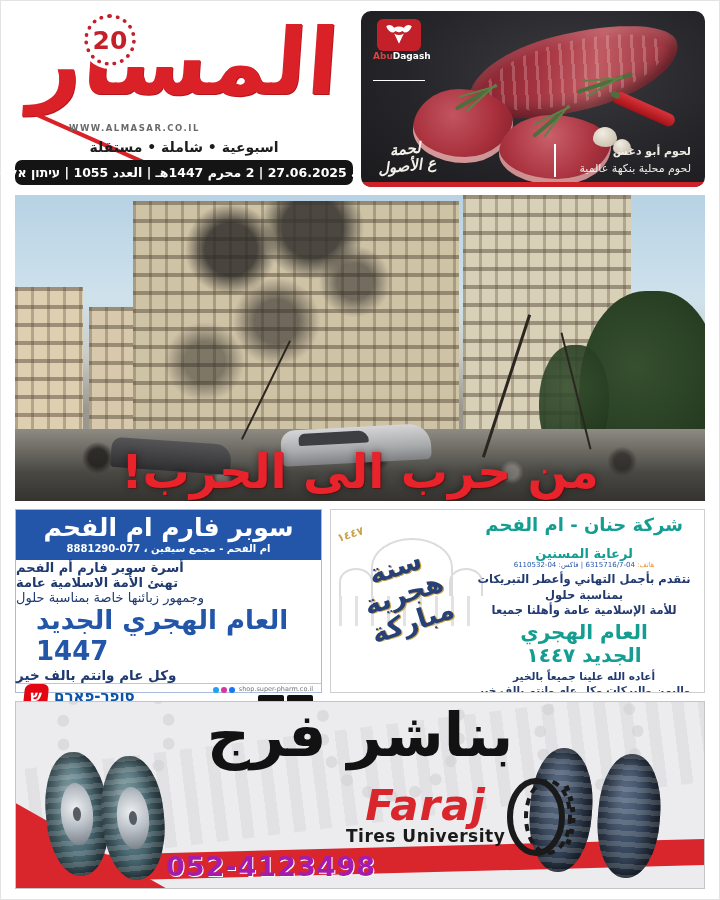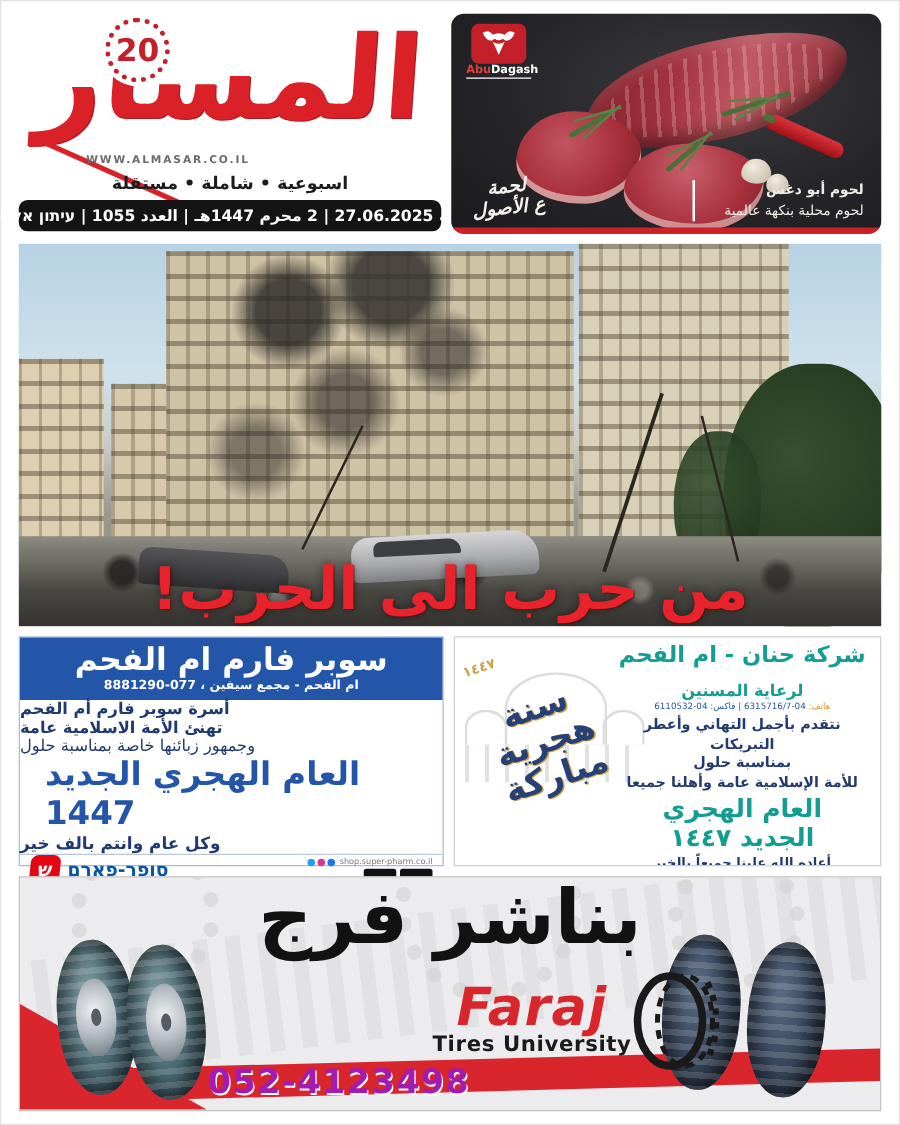--- a/index.html
+++ b/index.html
@@ -22,21 +22,21 @@
   .tagline { position:absolute; right:0; left:0; top:128px; text-align:center; font-size:14px; font-weight:bold; color:#1c1c1c; direction:rtl; }
   .datebar { position:absolute; bottom:2px; right:0; left:0; height:25px; background:#141414; border-radius:7px;
              color:#fff; display:flex; align-items:center; justify-content:center; font-size:12.5px; font-weight:bold; direction:rtl; white-space:nowrap; }
 
   
   .meat-ad { position:relative; flex:1; border-radius:10px; overflow:hidden;
              background:radial-gradient(ellipse at 60% 35%, #3a3a3f 0%, #26262a 55%, #1a1a1d 100%); }
   .meat-ad::after { content:""; position:absolute; left:0; right:0; bottom:0; height:5px; background:#cc2127; }
   .abu-logo { position:absolute; left:12px; top:8px; width:52px; text-align:center; }
   .abu-logo .bull { width:44px; height:32px; background:#c4202a; border-radius:6px; display:flex; align-items:center; justify-content:center; margin:0 auto; }
-  .abu-logo .name { font-size:9px; font-weight:bold; direction:ltr; border-bottom:1px solid #fff; padding-bottom:1px; }
+  .abu-logo .name { font-size:9px; font-weight:bold; direction:ltr; border-bottom:1px solid #fff; padding-bottom:19px; }
   .abu-logo .name .a { color:#e0403f; } .abu-logo .name .d { color:#fff; }
   .meat-piece { position:absolute; border-radius:46% 54% 48% 52% / 55% 45% 55% 45%; }
   .cut-big { left:105px; top:22px; width:215px; height:78px; transform:rotate(-14deg);
              background:linear-gradient(115deg,#7e1f2b 0%,#a43340 35%,#c05a62 60%,#8d2733 100%);
              background-blend-mode:normal; box-shadow:inset 0 -8px 14px rgba(0,0,0,.4), inset 0 6px 10px rgba(255,255,255,.12); }
   .cut-big::before { content:""; position:absolute; inset:8px 14px; border-radius:inherit;
              background:repeating-linear-gradient(100deg, rgba(255,235,230,.22) 0 3px, transparent 3px 12px); }
   .steak1 { left:52px; top:78px; width:100px; height:74px; background:radial-gradient(circle at 40% 35%,#c25560 0%,#a8303c 55%,#7c1d28 100%);
             box-shadow:inset 0 -6px 0 rgba(245,238,230,.55); }
   .steak2 { left:138px; top:104px; width:112px; height:70px; background:radial-gradient(circle at 45% 30%,#c9606b 0%,#ab3440 55%,#7e1e29 100%);
@@ -96,21 +96,21 @@
   .b2 { left:560px; bottom:50px; width:2px; height:120px; transform:rotate(-14deg); }
   .b3 { left:250px; bottom:56px; width:2px; height:110px; transform:rotate(26deg); }
   .headline { position:absolute; left:0; right:0; bottom:2px; text-align:center; direction:rtl;
               font-size:47px; font-weight:900; color:#e8232b; letter-spacing:-1px;
               text-shadow:0 0 8px rgba(0,0,0,.45), 1px 1px 0 rgba(120,0,0,.5); }
 
   
   .mid-row { display:flex; flex-direction:row-reverse; gap:8px; height:184px; margin-bottom:8px; }
 
   
-  .pharm-ad { width:340px; border:1px solid #a9bcd9; background:#fff; display:flex; flex-direction:column; }
+  .pharm-ad { width:307px; border:1px solid #a9bcd9; background:#fff; display:flex; flex-direction:column; }
   .pharm-head { background:#2356a8; color:#fff; text-align:center; padding:4px 4px 6px; direction:rtl; }
   .pharm-title { font-size:25px; font-weight:900; line-height:1.15; }
   .pharm-sub { font-size:10px; font-weight:bold; }
   .pharm-body { flex:1; text-align:left; direction:rtl; color:#1f3a70; padding-top:0; }
   .pharm-b1 { font-size:13px; font-weight:bold; }
   .pharm-b2 { font-size:13px; font-weight:bold; }
   .pharm-b3 { font-size:13px; }
   .pharm-occ { font-size:26px; font-weight:900; color:#2356a8; line-height:1.2;margin-left:20px; }
   .pharm-wish { font-size:13.5px; font-weight:bold; }
   .pharm-strip { border-top:1px solid #b9c6dd; height:34px; display:flex; flex-direction:row; align-items:center; justify-content:space-between; padding:0 8px; direction:ltr; }

